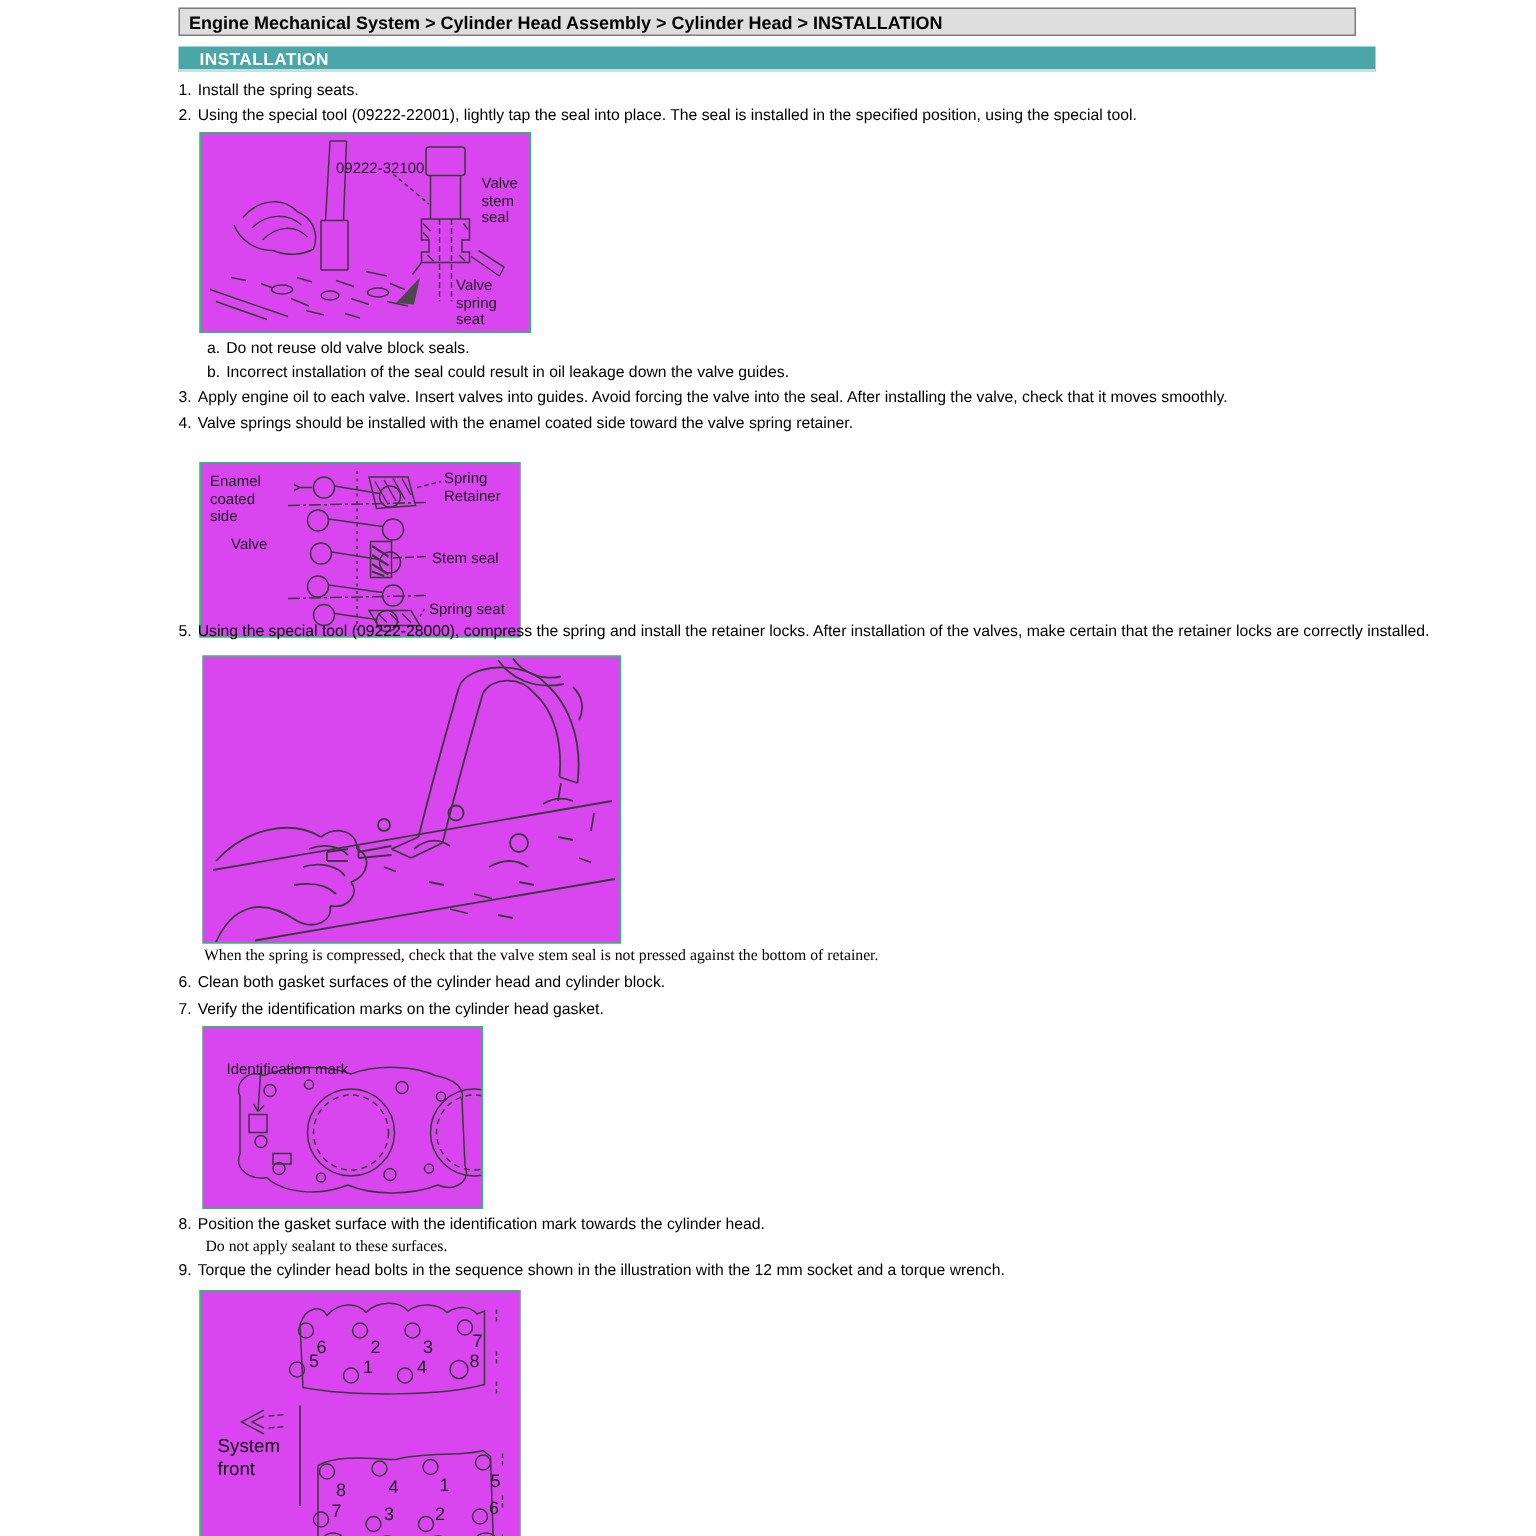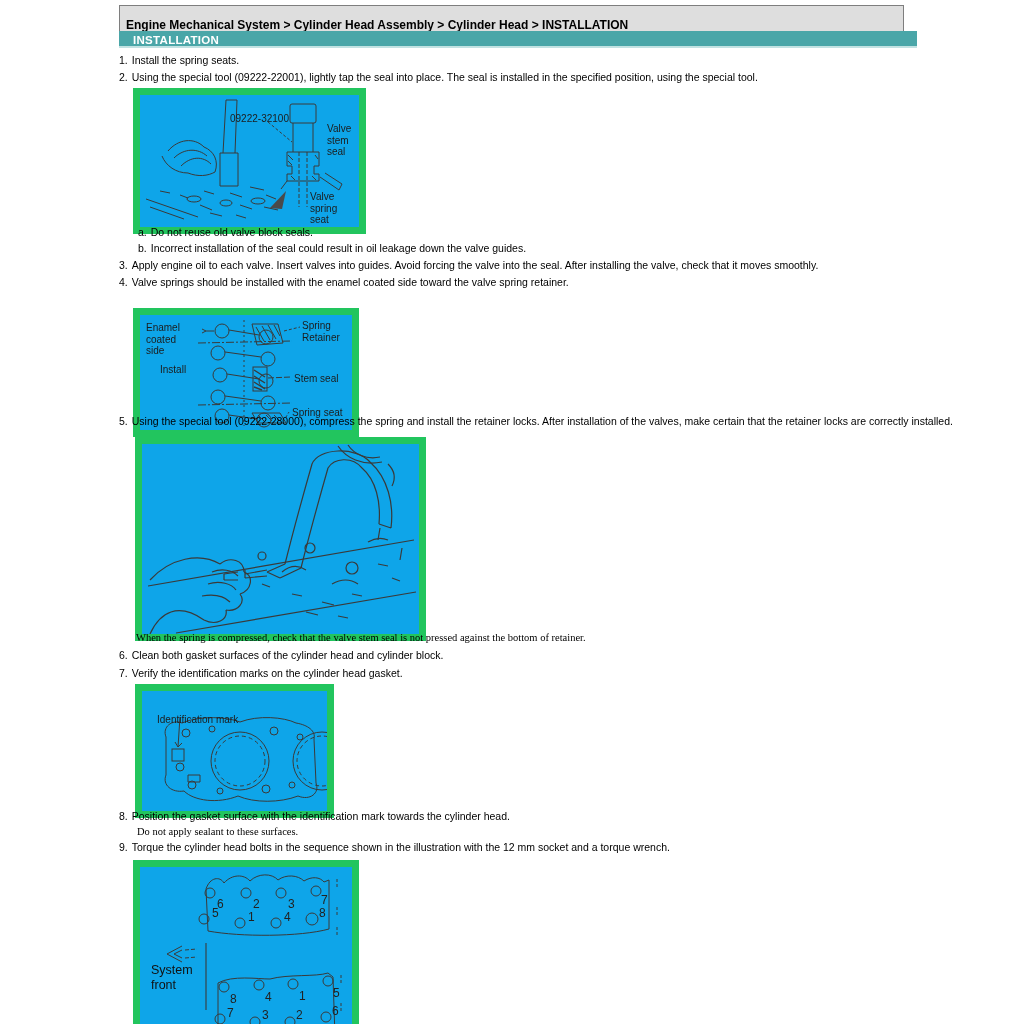--- a/index.html
+++ b/index.html
@@ -1,32 +1,32 @@
 <!DOCTYPE html>
 <html><head>
 <meta charset="utf-8">
 <style>
   html,body{margin:0;padding:0;background:#fff;}
   body{width:1024px;height:1024px;overflow:hidden;position:relative;
        font-family:"Liberation Sans",sans-serif;color:#000;}
   .abs{position:absolute;}
   
   .crumb-bar{left:119px;top:5px;width:777px;height:17px;background:#dedede;
-             border:1px solid #7e7e7e;padding:10px 0 0 6px;display:flex;align-items:center;}
+             border:1px solid #7e7e7e;padding:0 0 0 6px;display:flex;align-items:center;}
   .crumb-bar .txt{font-size:12px;font-weight:bold;white-space:nowrap;}
   .banner{left:119px;top:31px;width:784px;height:15px;background:#4aa6a8;
           border-bottom:2px solid #c2e2e2;display:flex;align-items:flex-end;padding-left:14px;}
   .banner .txt{font-size:11.5px;font-weight:bold;color:#fff;letter-spacing:.3px;}
   
   .step{font-size:10.5px;line-height:13px;white-space:nowrap;left:119px;}
   .step .num{display:inline-block;margin-right:4px;}
   .subnote{font-size:10.5px;line-height:13px;white-space:nowrap;left:138px;}
   .plain{font-size:10.5px;line-height:13px;white-space:nowrap;font-family:Liberation Serif, serif;}
   
-  .fig{border:7px solid #22c55e;background:#0ea5e9;overflow:hidden;}
+  .fig{border:1px solid #22c55e;background:#d946ef;overflow:hidden;}
   .fig svg{position:absolute;left:0;top:0;}
   .fig-label{position:absolute;font-size:10px;line-height:11.5px;color:#1c1c1c;}
   .engine-front{font-size:12.5px;line-height:15px;color:#111;}
   svg text{font-family:"Liberation Sans",sans-serif;font-size:12px;fill:#222;}
 </style>
 </head>
 <body>
 
 <div class="abs crumb-bar">
   <span class="txt">Engine Mechanical System &gt; Cylinder Head Assembly &gt; Cylinder Head &gt; INSTALLATION</span>
@@ -104,21 +104,21 @@
       <rect x="113" y="52" width="14" height="24"></rect>
       <path d="M114,55 l11,7 M114,61 l11,7 M114,67 l11,7 M114,72 l8,3" stroke-width="1.4"></path>
       <path d="M112,98 L140,98 L146,108 L118,108 Z M118,100 l6,6 M126,100 l6,6 M134,100 l6,6"></path>
       <path d="M144,16 L160,12" stroke-dasharray="3,2"></path>
       <path d="M128,63 L151,62" stroke-dasharray="6,2"></path>
       <path d="M146,102 L149,97" stroke-dasharray="2,2"></path>
       <path d="M66,16 L74,16 M62,14 l4,2 -4,2"></path>
     </g>
   </svg>
   <div class="fig-label" style="left:6px;top:7px;width:46px">Enamel coated side</div>
-  <div class="fig-label" style="left:20px;top:49px">Install</div>
+  <div class="fig-label" style="left:20px;top:49px">Valve</div>
   <div class="fig-label" style="left:162px;top:5px;width:50px">Spring Retainer</div>
   <div class="fig-label" style="left:154px;top:58px">Stem seal</div>
   <div class="fig-label" style="left:152px;top:92px">Spring seat</div>
 </div>
 
 <div class="abs step" style="top:415px">
   <span class="num">5.</span><span>Using the special tool (09222-28000), compress the spring and install the retainer locks. After installation of the valves, make certain that the retainer locks are correctly installed.</span>
 </div>
 
 <div class="abs fig" style="left:135px;top:437px;width:277px;height:190px">

